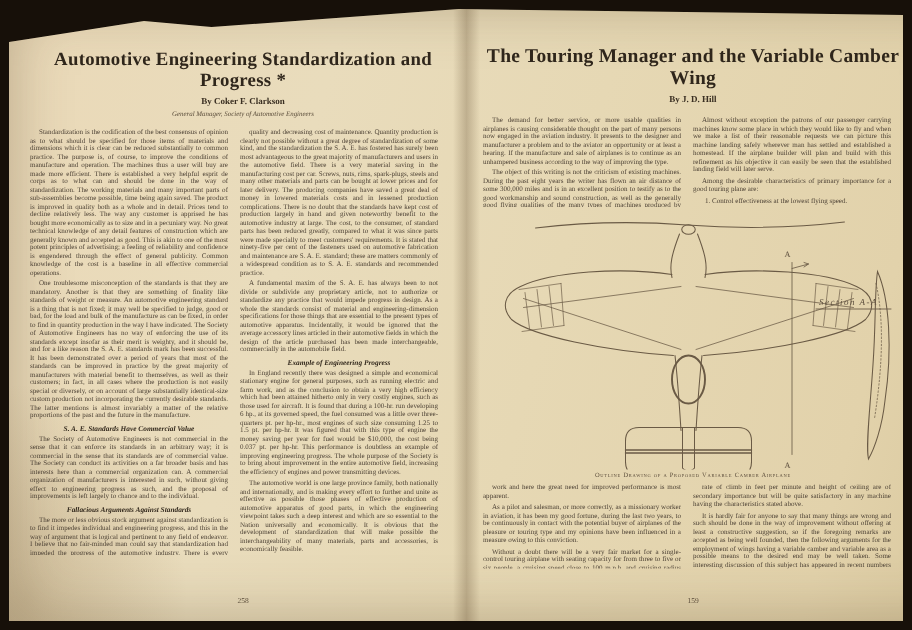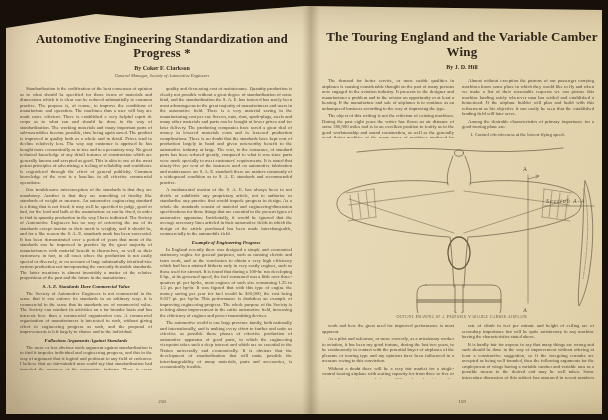--- a/index.html
+++ b/index.html
@@ -93,21 +93,21 @@
         <div>
             <p class="t">In England recently there was designed a simple and economical stationary engine for general purposes, such as running electric and farm work, and as the conclusion to obtain a very high efficiency which had been attained hitherto only in very costly engines, such as those used for aircraft. It is found that during a 100-hr. run developing 6 hp., at its governed speed, the fuel consumed was a little over three-quarters pt. per hp-hr., most engines of such size consuming 1.25 to 1.5 pt. per hp-hr. It was figured that with this type of engine the money saving per year for fuel would be $10,000, the cost being 0.037 pt. per hp-hr. This performance is doubtless an example of improving engineering progress. The whole purpose of the Society is to bring about improvement in the entire automotive field, increasing the efficiency of engines and power transmitting devices.</p>
             <p class="t">The automotive world is one large province family, both nationally and internationally, and is making every effort to further and unite as effective as possible those phases of effective production of automotive apparatus of good parts, in which the engineering viewpoint takes such a deep interest and which are so essential to the Nation universally and economically. It is obvious that the development of standardization that will make possible the interchangeability of many materials, parts and accessories, is economically feasible.</p>
           </div>
       </div>
     </div>
     <div class="pagenum">258</div>
   </div>
 
   <div class="page page-right">
-    <div class="title">The Touring England and the Variable Camber Wing</div>
+    <div class="title">The Touring Manager and the Variable Camber Wing</div>
     <div class="byline">By J. D. Hill</div>
     <div class="cols cols-top">
       <div class="col">
         <div>
             <p class="t">The demand for better service, or more usable qualities in airplanes is causing considerable thought on the part of many persons now engaged in the aviation industry. It presents to the designer and manufacturer a problem and to the aviator an opportunity or at least a hearing. If the manufacture and sale of airplanes is to continue as an unhampered business according to the way of improving the type.</p>
             <p class="t">The object of this writing is not the criticism of existing machines. During the past eight years the writer has flown an air distance of some 300,000 miles and is in an excellent position to testify as to the good workmanship and sound construction, as well as the generally good flying qualities of the many types of machines produced by different manufacturers. A fair percentage of this flying has been cross-country</p>
           </div>
       </div>
       <div class="col">
         <div>

